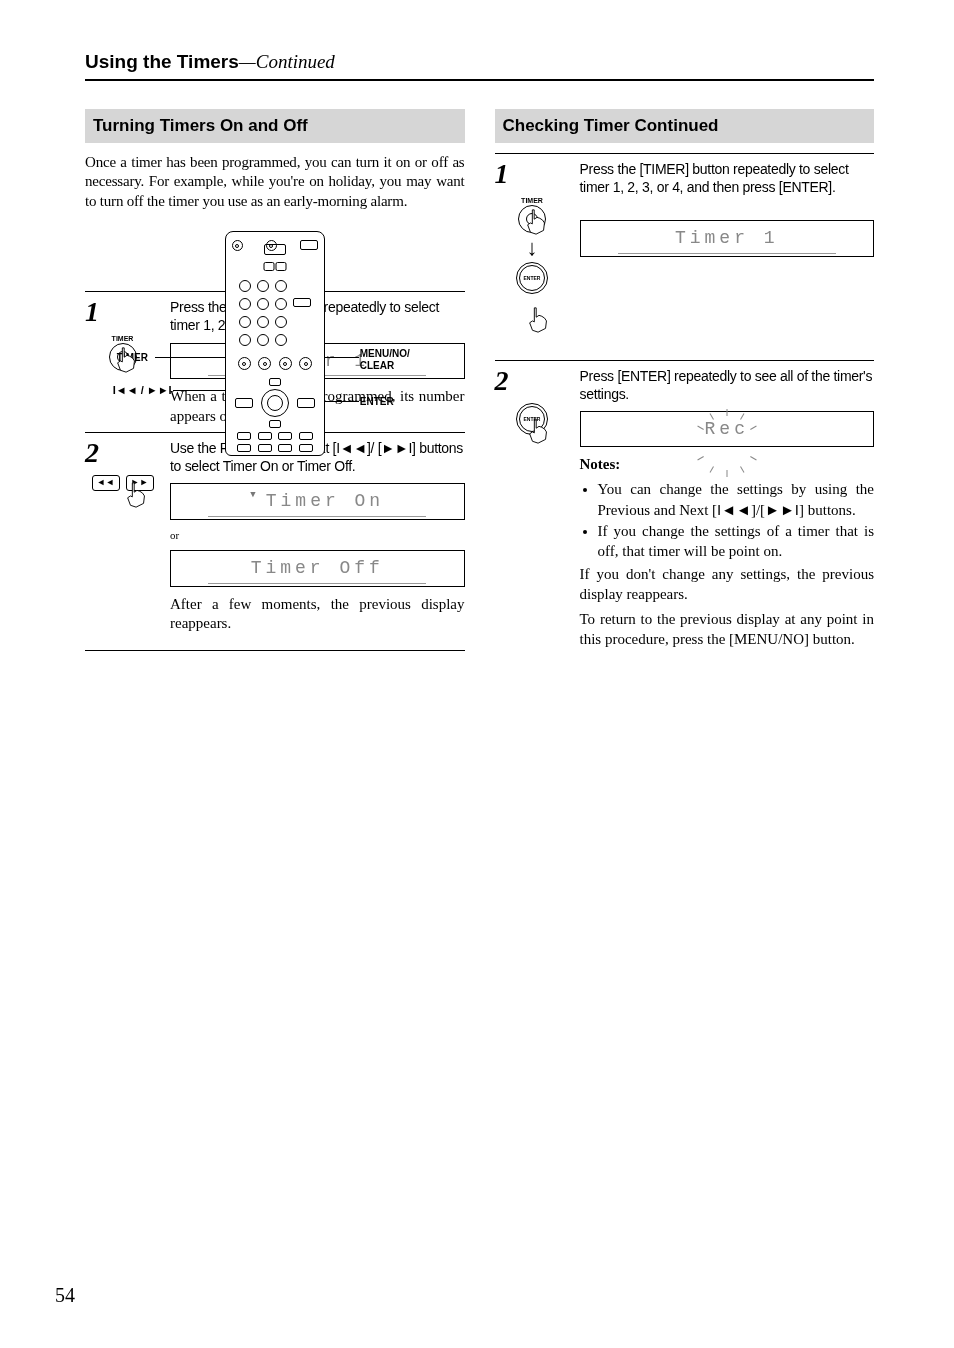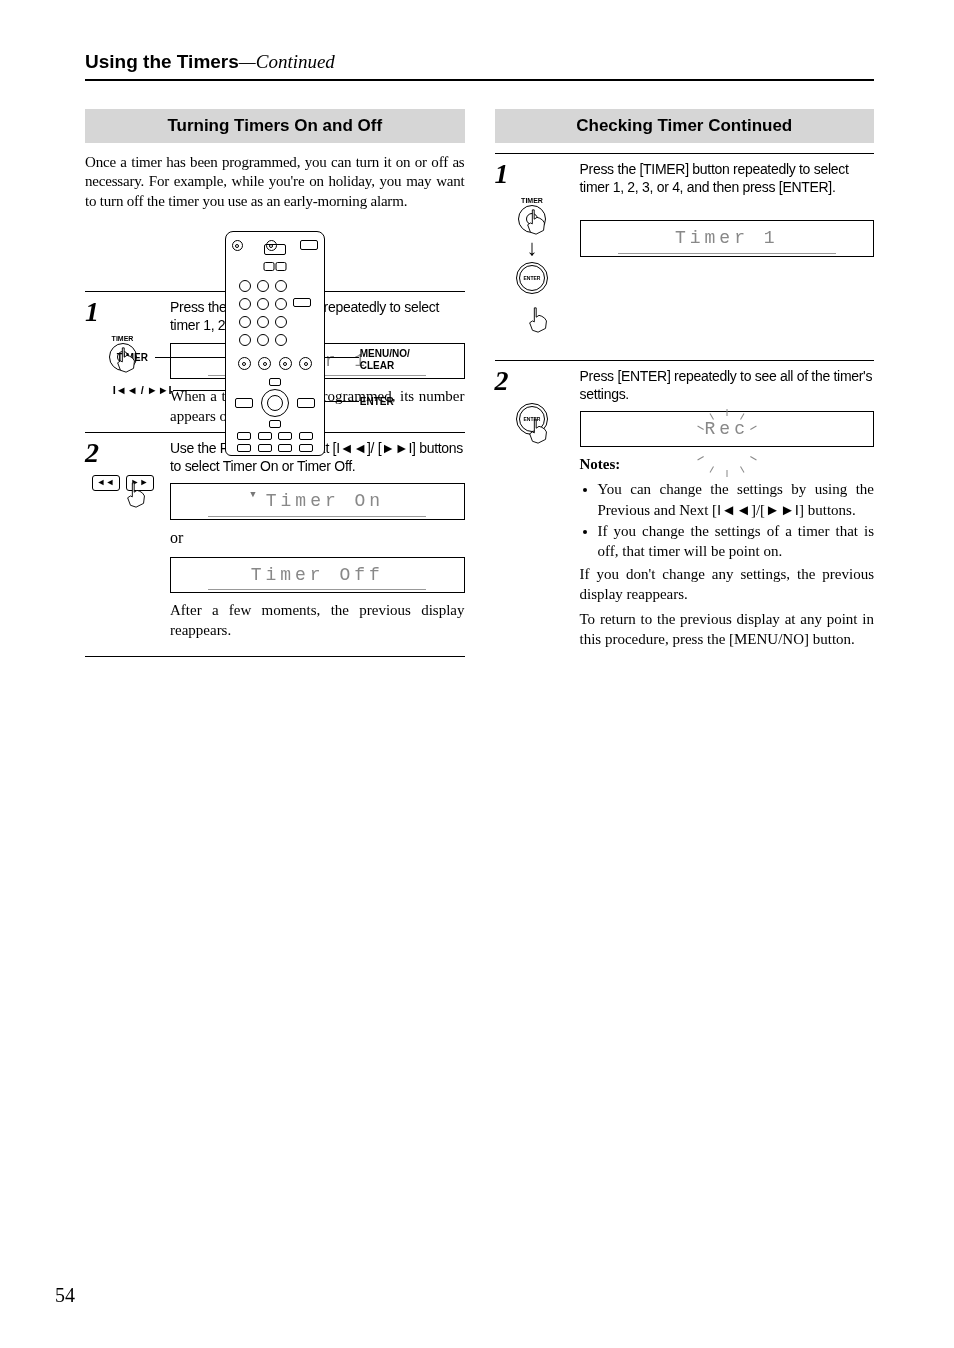--- a/index.html
+++ b/index.html
@@ -38,21 +38,20 @@
     flex: 1;
     min-width: 0;
   }
   .section-head {
     background: #d6d6d6;
     padding: 6px 8px;
     font-family: Arial, Helvetica, sans-serif;
     font-weight: bold;
     font-size: 17px;
     margin-bottom: 10px;
-    text-align: center;
   }
   .intro {
     text-align: justify;
     letter-spacing: -0.2px;
     margin-bottom: 4px;
   }
   
   .remote-wrap {
     display: flex;
     justify-content: center;
@@ -150,21 +149,21 @@
     font-size: 18px;
     color: #888;
     padding-bottom: 2px;
     display:inline-block;
     min-width: 80%;
   }
   .lcd-icon {
     font-size: 9px; color:#777; vertical-align: top; margin-right:6px;
   }
   .body p { margin-bottom: 6px; text-align: justify; }
-  .or { text-align:center; font-size:16px; }
+  .or { text-align:center; font-size:11px; }
   .notes-h { font-weight: bold; margin-top: 6px; }
   ul.notes { padding-left: 18px; margin: 4px 0; }
   ul.notes li { margin-bottom: 2px; text-align: justify; }
   .page-num {
     position: absolute;
     bottom: 40px;
     left: 55px;
     font-size: 20px;
   }
   

